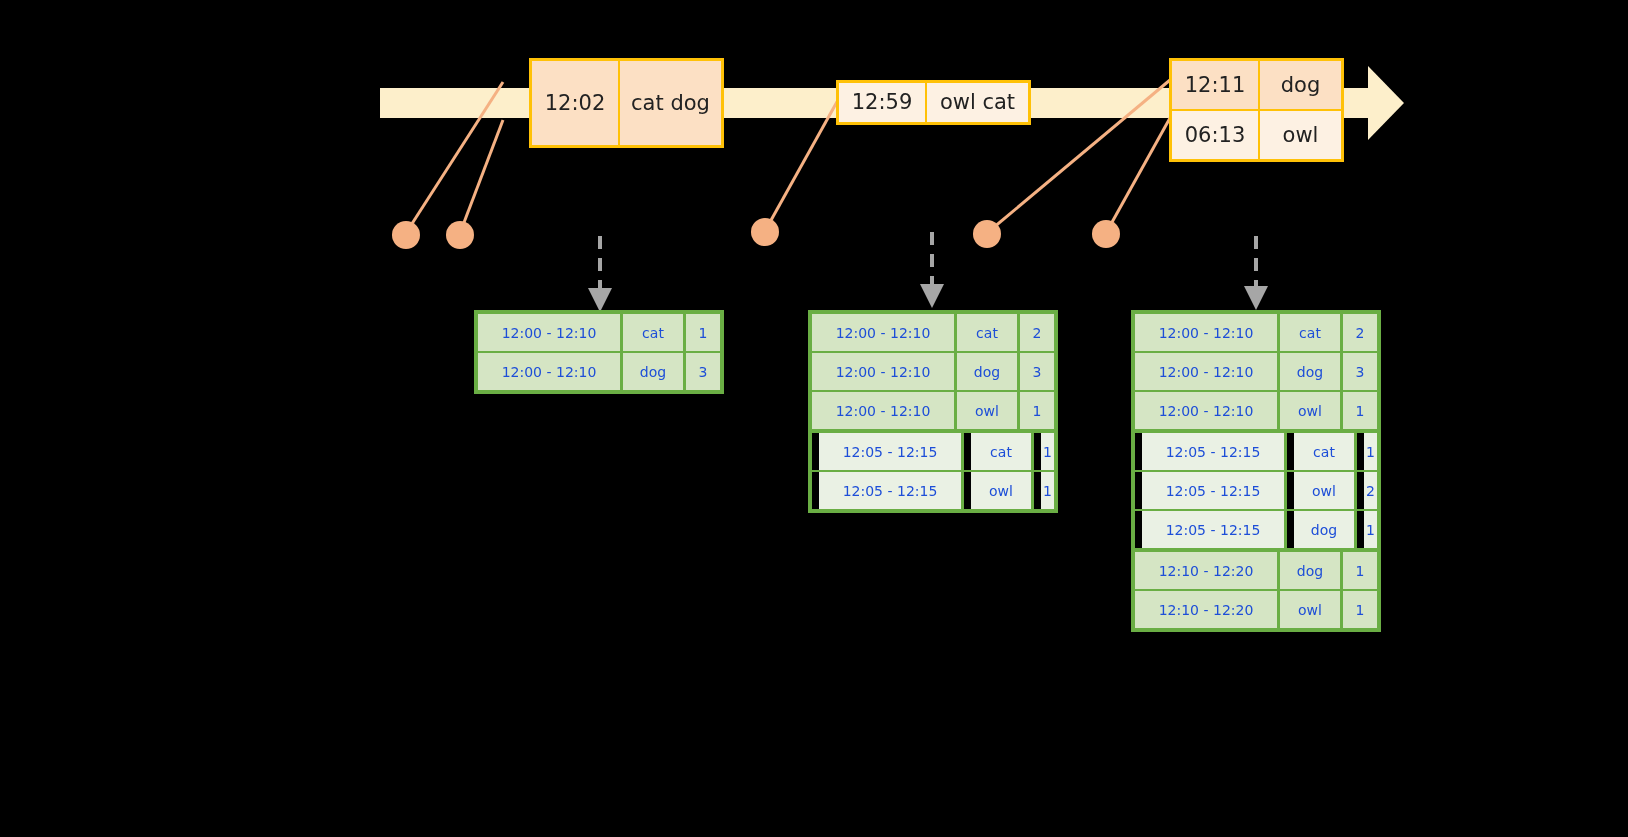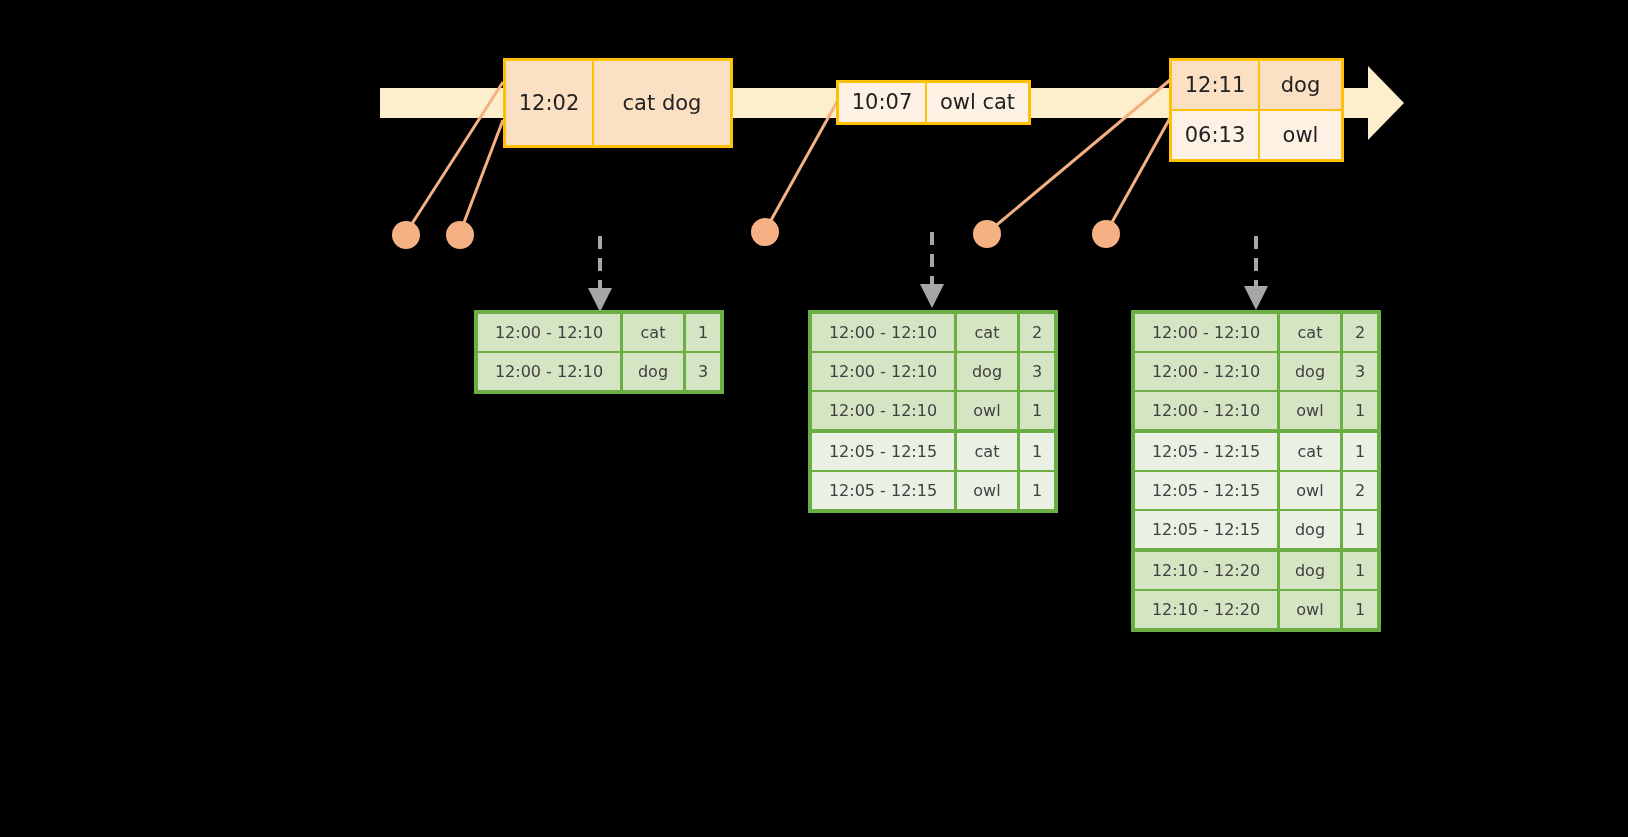--- a/index.html
+++ b/index.html
@@ -18,25 +18,25 @@
   .evt-words{flex:1 1 auto;}
   .shade-dark{background:#FCE0C4;}
   .shade-light{background:#FDF1E3;}
 
   
   .rtable{position:absolute;border:4px solid #6AAE44;box-sizing:border-box;}
   .rrow{display:flex;height:37px;}
   .rrow + .rrow{border-top:2px solid #6AAE44;}
   .rrow.grp{border-top:4px solid #6AAE44;}
   .rcell{display:flex;align-items:center;justify-content:center;
-         font-size:16px;color:#404040;line-height:1;box-sizing:border-box;}
+         font-size:14px;color:#1d4ed8;line-height:1;box-sizing:border-box;}
   .c-win{border-right:3px solid #6AAE44;}
   .c-key{border-right:3px solid #6AAE44;}
   .g-dark .rcell{background:#D5E5C4;}
-  .g-light .rcell{background:#EAF1E4;}
+  .g-light .rcell{background:#EAF1E4;margin-left:7px;}
 </style>
 </head>
 <body>
 
 <div id="stage">
 
   <svg class="layer">
 
     <rect x="380" y="88" width="1000" height="30" fill="#FDEFCB"></rect>
 
@@ -59,30 +59,30 @@
     <g stroke="#A6A6A6" stroke-width="4" fill="none" stroke-dasharray="13 9">
       <line x1="600" y1="236" x2="600" y2="290"></line>
       <line x1="932" y1="232" x2="932" y2="286"></line>
       <line x1="1256" y1="236" x2="1256" y2="288"></line>
     </g>
     <polygon points="588,288 612,288 600,312" fill="#A6A6A6"></polygon>
     <polygon points="920,284 944,284 932,308" fill="#A6A6A6"></polygon>
     <polygon points="1244,286 1268,286 1256,310" fill="#A6A6A6"></polygon>
   </svg>
 
-  <div class="evtbox" style="left:503px;top:58px;width:230px;height:90px;text-align:center;">
+  <div class="evtbox" style="left:529px;top:58px;width:195px;height:90px;text-align:center;">
     <div class="evtrow">
       <div class="evt-time shade-dark">12:02</div>
       <div class="evt-words shade-dark">cat dog</div>
     </div>
   </div>
 
   <div class="evtbox" style="left:836px;top:80px;width:195px;height:45px;">
     <div class="evtrow">
-      <div class="evt-time shade-light">10:07</div>
+      <div class="evt-time shade-light">12:59</div>
       <div class="evt-words shade-light">owl cat</div>
     </div>
   </div>
 
   <div class="evtbox" style="left:1169px;top:58px;width:175px;height:104px;">
     <div class="evtrow">
       <div class="evt-time shade-dark">12:11</div>
       <div class="evt-words shade-dark">dog</div>
     </div>
     <div class="evtrow">

